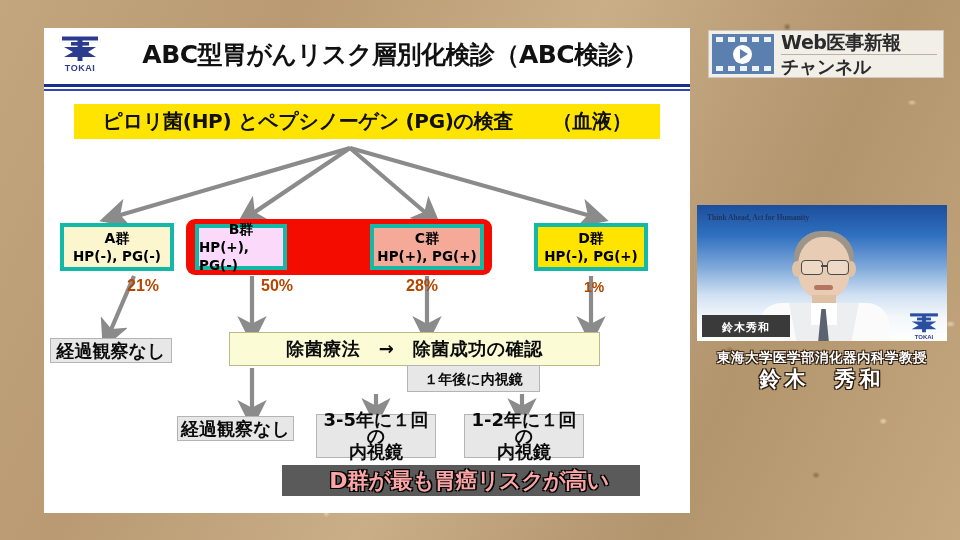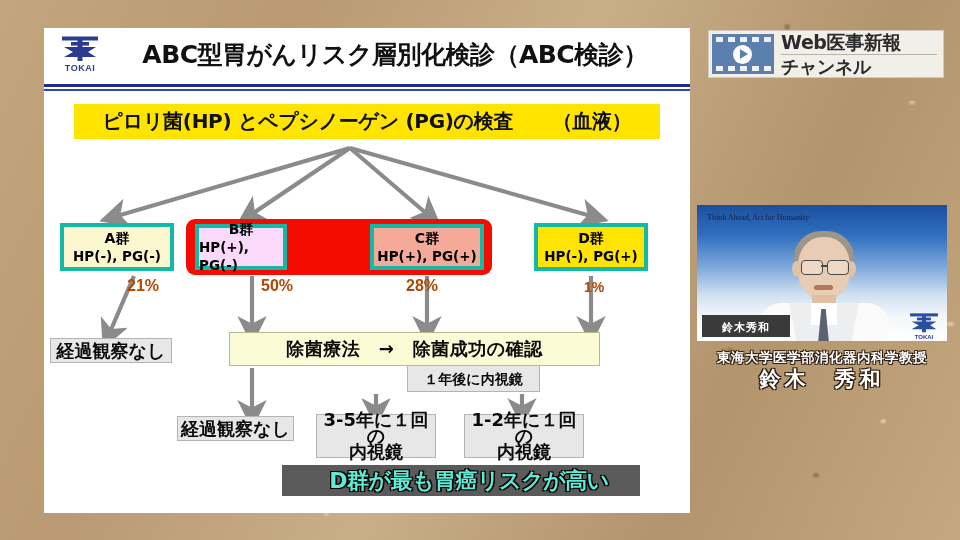--- a/index.html
+++ b/index.html
@@ -90,21 +90,21 @@
     background:#fbfbd5;border:1px solid #b9b98a;box-sizing:border-box;
     display:flex;align-items:center;justify-content:center;
     font-size:18px;font-weight:bold;color:#0b0b0b;
     font-family:"DejaVu Sans","Liberation Sans",sans-serif;letter-spacing:.5px;}
   #endo1{left:363px;top:337px;width:133px;height:27px;font-size:14px;}
   #endo35{left:272px;top:386px;width:120px;height:44px;}
   #endo12{left:420px;top:386px;width:120px;height:44px;}
 
   #darkband{position:absolute;left:238px;top:437px;width:358px;height:31px;
     background:#5a5a5a;display:flex;align-items:center;justify-content:center;}
-  #darkband span{font-size:22px;font-weight:bold;color:#5eead4;letter-spacing:-.5px;
+  #darkband span{font-size:22px;font-weight:bold;color:#fca5a5;letter-spacing:-.5px;
     font-family:"DejaVu Sans","Liberation Sans",sans-serif;
     text-shadow:-1.4px -1.4px 0 #000,1.4px -1.4px 0 #000,-1.4px 1.4px 0 #000,1.4px 1.4px 0 #000;margin-left:16px;}
   #cite{position:absolute;left:555px;top:449px;font-size:11px;color:#111;
     font-family:"DejaVu Sans","Liberation Sans",sans-serif;white-space:nowrap;}
 
   #arrows{position:absolute;left:0;top:0;width:646px;height:485px;pointer-events:none;}
 
   
   #brandbar{position:absolute;left:708px;top:30px;width:236px;height:48px;
     background:#f2efe9;border:1px solid #cfc9bf;box-sizing:border-box;display:flex;align-items:center;}

